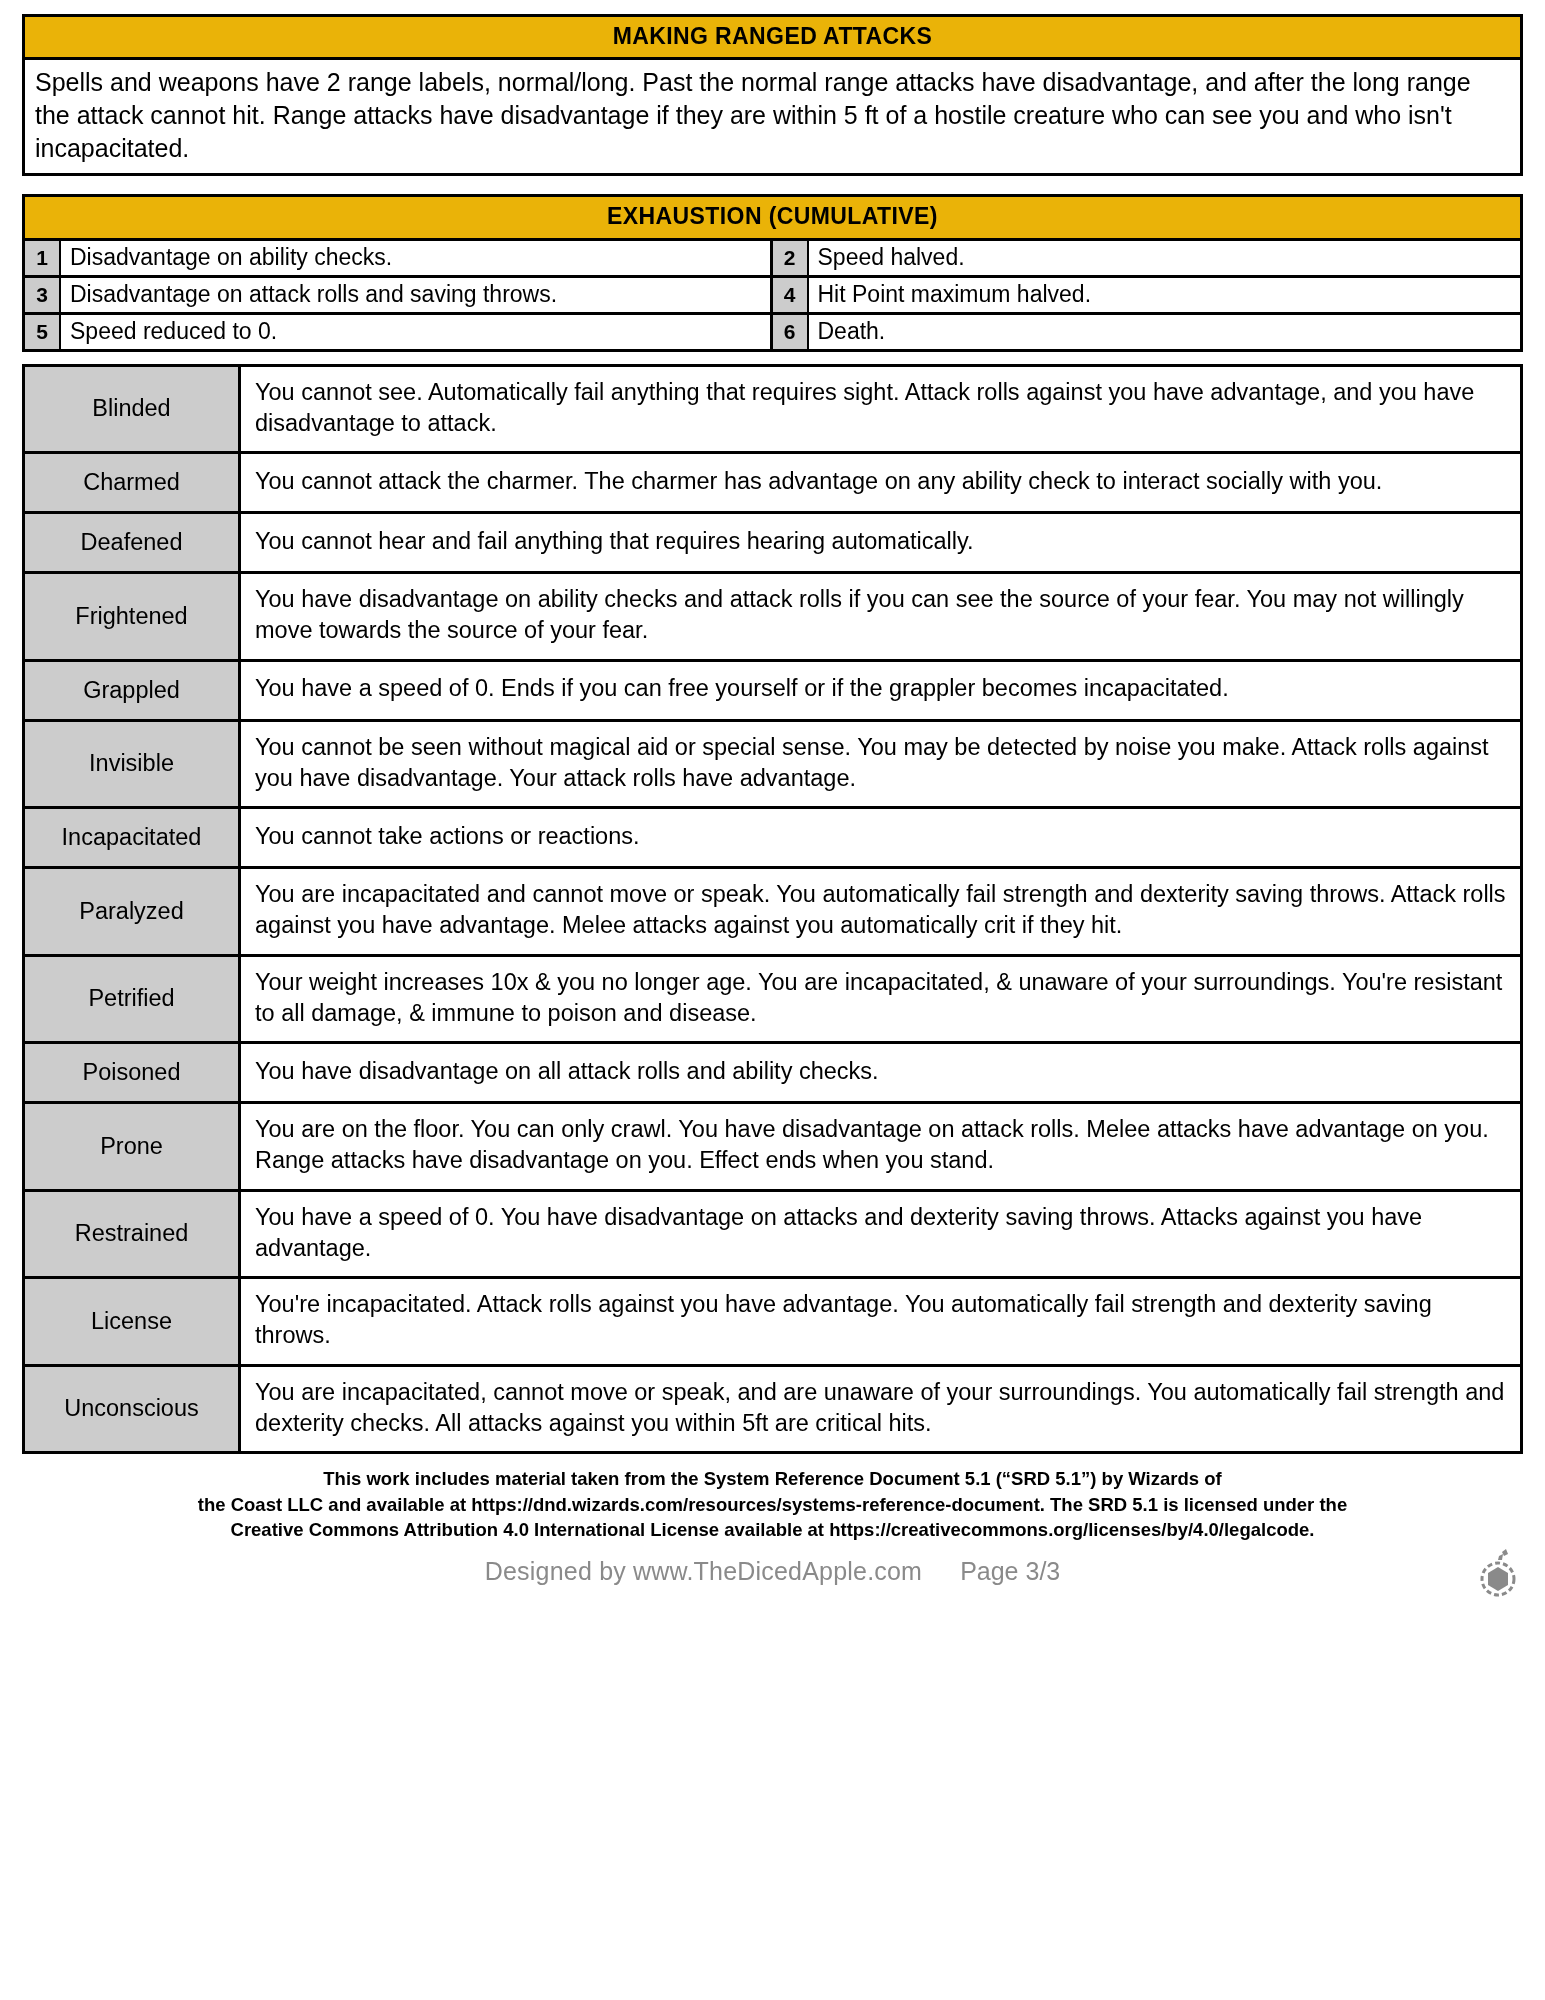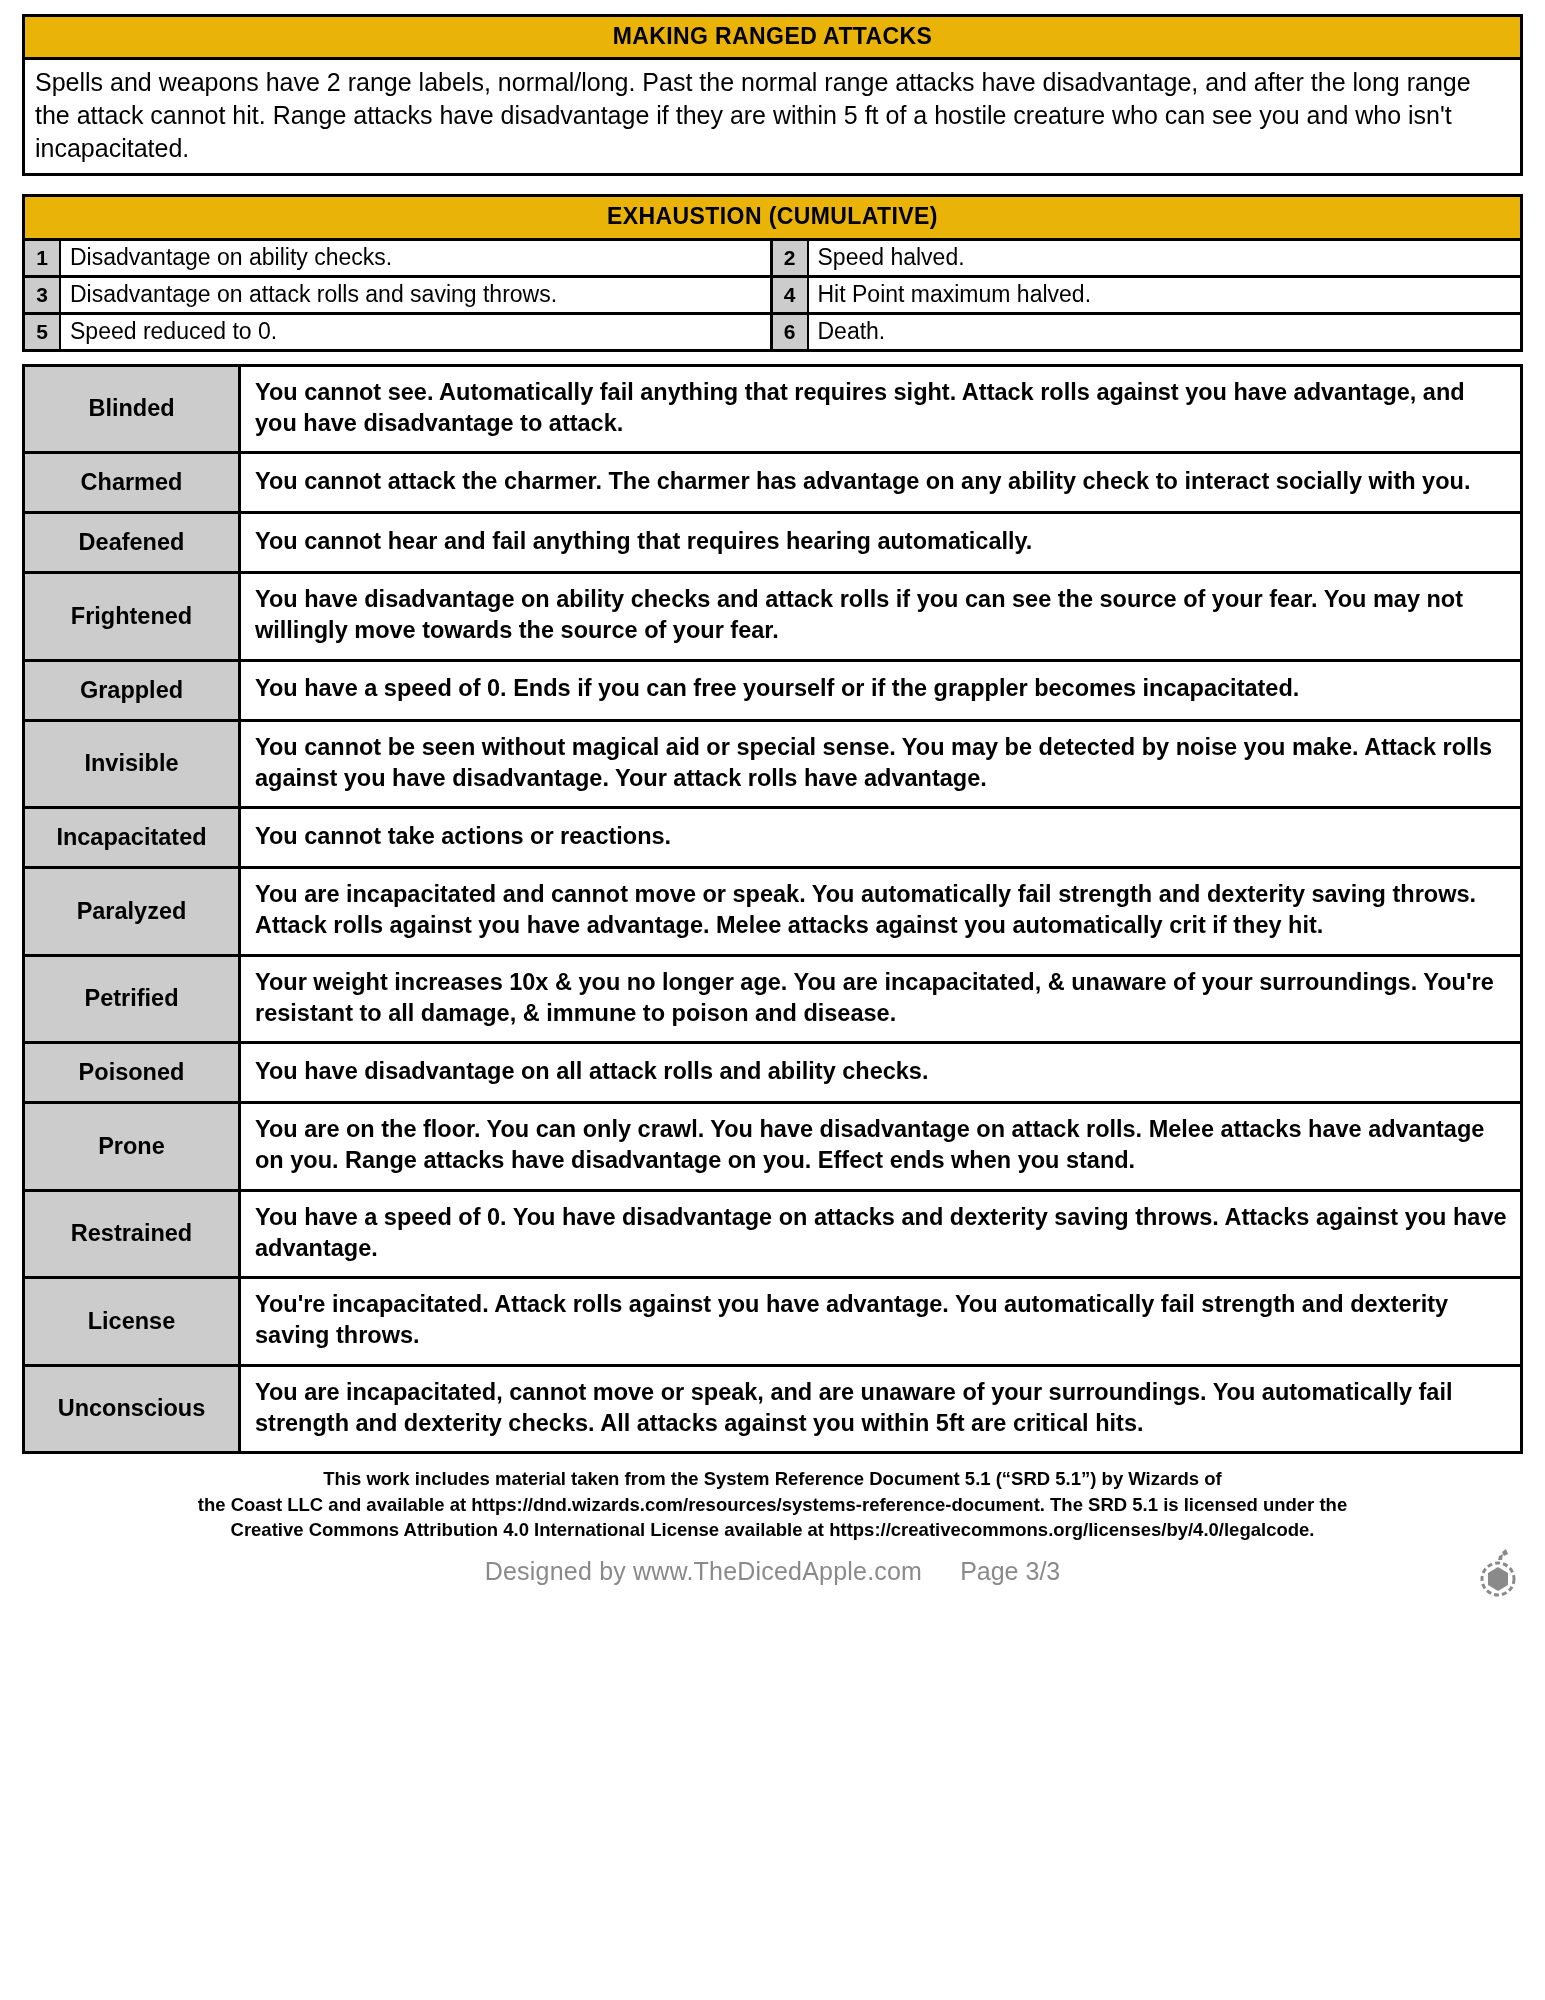--- a/index.html
+++ b/index.html
@@ -72,21 +72,20 @@
     align-items: center;
     padding: 3px 8px 4px 9px;
     font-size: 23px;
   }
 
   
   .cond-table {
     border: 3px solid #000;
     width: 100%;
     border-collapse: collapse;
-    font-weight: bold;
   }
   .cond-row {
     display: flex;
     border-bottom: 3px solid #000;
     min-height: 60px;
   }
   .cond-row.last { border-bottom: none; }
 
   .cond-name {
     background: #cccccc;

